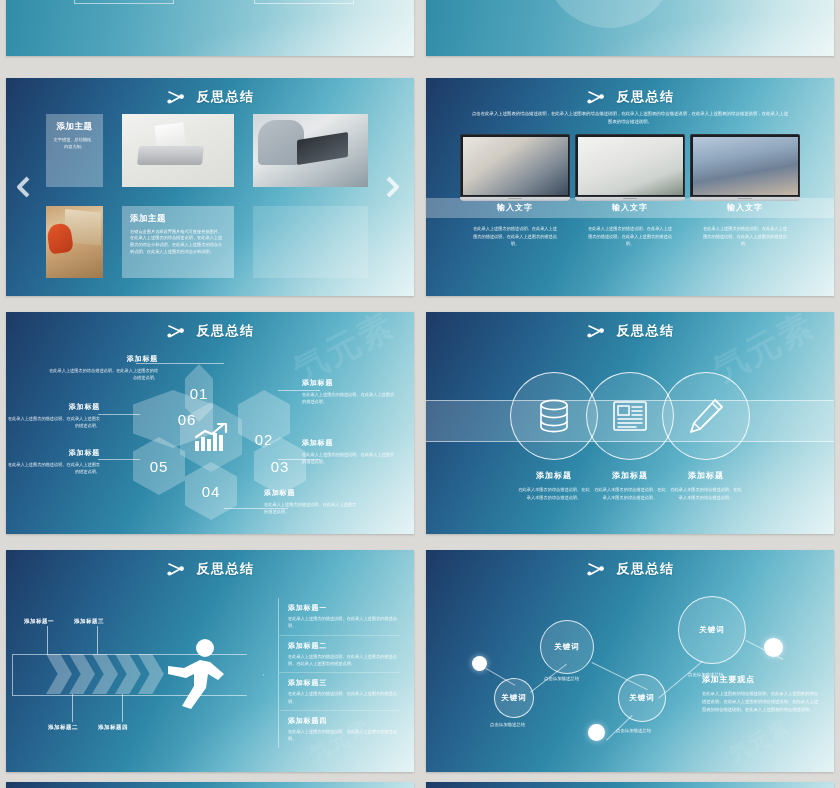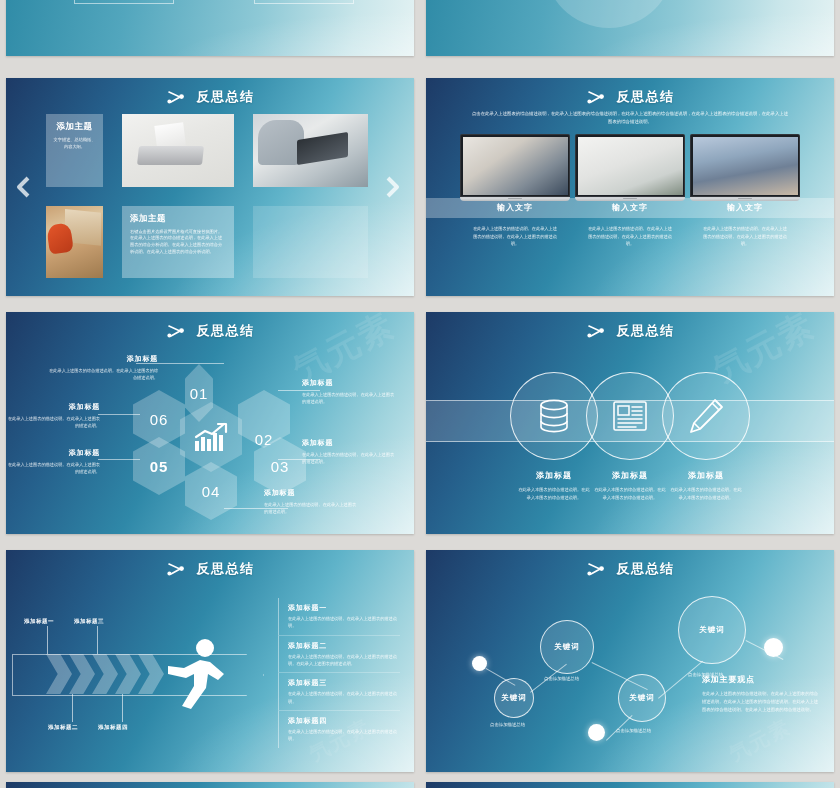--- a/index.html
+++ b/index.html
@@ -290,24 +290,24 @@
         </div>
       <div class="hex" style="left:232px;top:78px;width:52px;height:58px;align-items:flex-end;">
           <span>02</span>
         </div>
       <div class="hex" style="left:248px;top:125px;width:52px;height:58px;">
           <span>03</span>
         </div>
       <div class="hex" style="left:179px;top:150px;width:52px;height:58px;">
           <span>04</span>
         </div>
-      <div class="hex" style="left:127px;top:125px;width:52px;height:58px;font-weight:bold;">
+      <div class="hex" style="left:127px;top:125px;width:52px;height:58px;">
           <span>05</span>
         </div>
-      <div class="hex" style="left:127px;top:78px;width:52px;height:58px;">
+      <div class="hex" style="left:127px;top:78px;width:52px;height:58px;padding-left:28px;">
           <span>06</span>
         </div>
 
       <div class="lead-line" style="left:130px;top:51px;width:88px;"></div>
       <div class="lead-line" style="left:272px;top:78px;width:42px;"></div>
       <div class="lead-line" style="left:272px;top:147px;width:42px;"></div>
       <div class="lead-line" style="left:218px;top:196px;width:64px;"></div>
       <div class="lead-line" style="left:92px;top:147px;width:42px;"></div>
       <div class="lead-line" style="left:92px;top:102px;width:42px;"></div>
 

